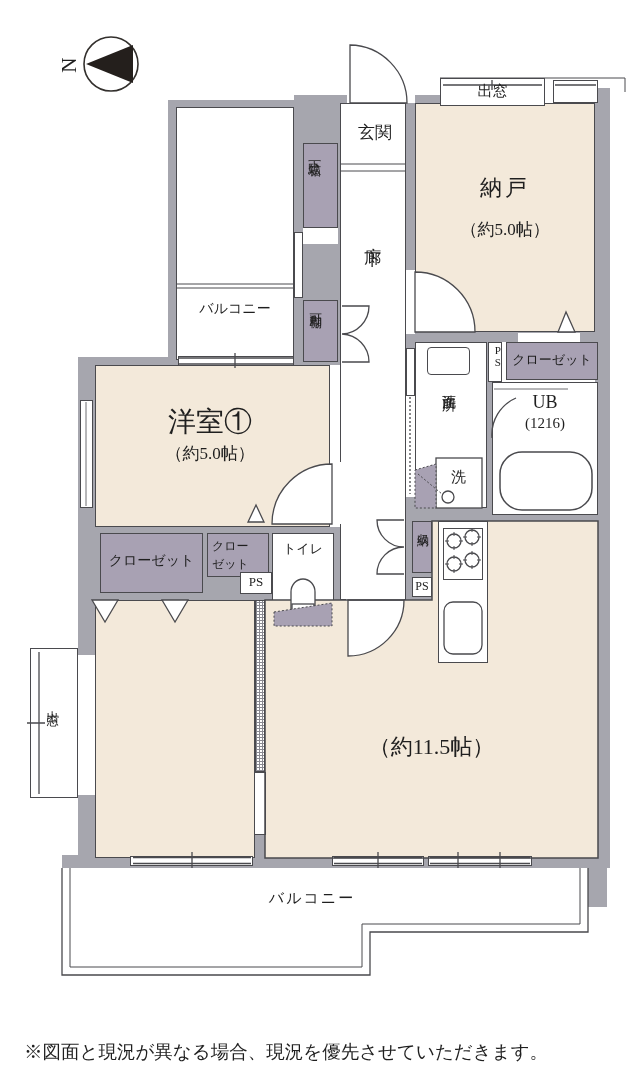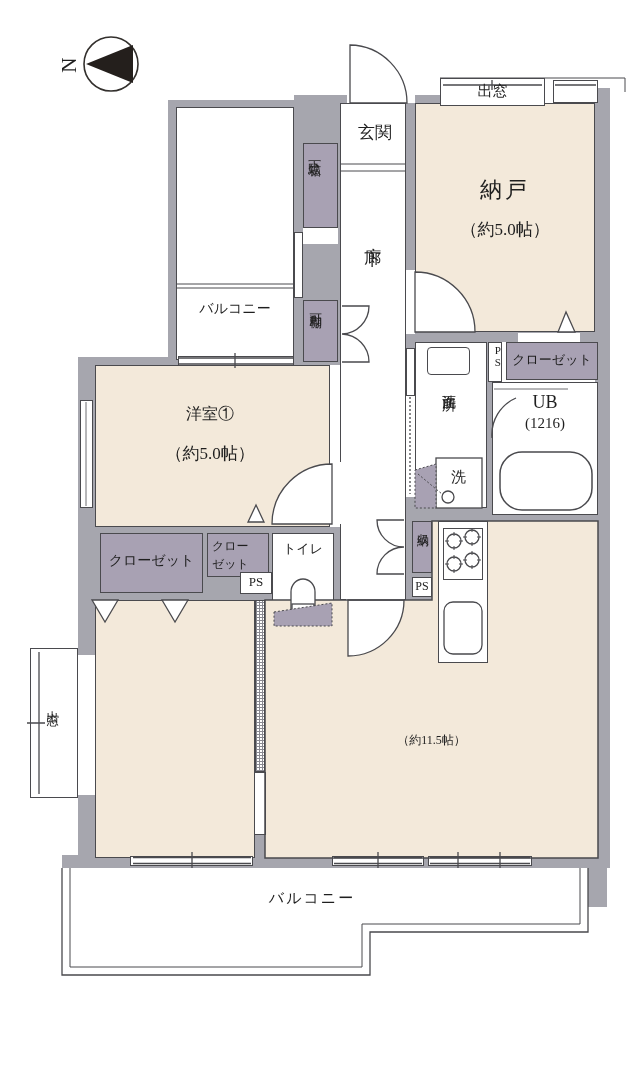--- a/index.html
+++ b/index.html
@@ -176,44 +176,45 @@
   </svg>
 
   <div class="lbl z" style="left:62px;top:52px;font-size:21px;transform:rotate(-90deg);">N</div>
 
   <div class="lbl z" style="left:340px;top:122px;width:70px;text-align:center;font-size:17px;">玄関</div>
   <div class="lbl z v" style="left:306px;top:150px;font-size:13px;">下駄箱</div>
   <div class="lbl z v" style="left:362px;top:234px;font-size:17px;letter-spacing:5px;">廊下</div>
   <div class="lbl z v" style="left:307px;top:304px;font-size:12.5px;letter-spacing:1px;">可動棚</div>
 
   <div class="lbl z" style="left:440px;top:82px;width:105px;text-align:center;font-size:15px;">出窓</div>
-  <div class="lbl z ctr" style="left:415px;top:176px;width:180px;font-size:22px;letter-spacing:3px;">納戸</div>
+  <div class="lbl z ctr" style="left:415px;top:176px;width:180px;font-size:22px;letter-spacing:3px;font-family:Liberation Mono, monospace;">納戸</div>
   <div class="lbl z ctr" style="left:415px;top:219px;width:180px;font-size:17px;">（約5.0帖）</div>
 
   <div class="lbl z" style="left:176px;top:300px;width:118px;text-align:center;font-size:14px;">バルコニー</div>
 
-  <div class="lbl z ctr" style="left:95px;top:404px;width:230px;font-size:16px;">洋室①</div>
+  <div class="lbl z ctr" style="left:95px;top:404px;width:230px;font-size:28px;">洋室①</div>
   <div class="lbl z ctr" style="left:95px;top:443px;width:230px;font-size:17px;">（約5.0帖）</div>
 
   <div class="lbl z v" style="left:440px;top:384px;font-size:14px;letter-spacing:1px;">洗面所</div>
   <div class="lbl z" style="left:451px;top:468px;font-size:15px;">洗</div>
   <div class="lbl z v" style="left:490px;top:344px;font-size:11px;letter-spacing:0;">PS</div>
   <div class="lbl z" style="left:506px;top:352px;width:92px;text-align:center;font-size:13px;">クローゼット</div>
   <div class="lbl z ctr" style="left:492px;top:391px;width:106px;font-size:18px;">UB</div>
   <div class="lbl z ctr" style="left:492px;top:414px;width:106px;font-size:15px;">(1216)</div>
 
   <div class="lbl z" style="left:100px;top:552px;width:103px;text-align:center;font-size:14px;">クローゼット</div>
   <div class="lbl z" style="left:212px;top:537px;font-size:12px;line-height:1.5;">
     <span>クロー</span><br>
     <span>ゼット</span>
   </div>
   <div class="lbl z" style="left:240px;top:574px;width:32px;text-align:center;font-size:13px;">PS</div>
   <div class="lbl z" style="left:272px;top:541px;width:62px;text-align:center;font-size:13px;">トイレ</div>
   <div class="lbl z v" style="left:415px;top:524px;font-size:12px;letter-spacing:1px;">収納</div>
   <div class="lbl z" style="left:412px;top:579px;width:20px;text-align:center;font-size:12px;">PS</div>
 
 
-  <div class="lbl z ctr" style="left:265px;top:733px;width:333px;font-size:12px;">（約11.5帖）</div>
+  <div class="lbl z ctr" style="left:265px;top:733px;width:333px;font-size:22px;">（約11.5帖）</div>
 
   <div class="lbl z v" style="left:44px;top:700px;font-size:13px;">出窓</div>
   <div class="lbl z" style="left:62px;top:889px;width:500px;text-align:center;font-size:15px;letter-spacing:2px;">バルコニー</div>
 
+  <div class="lbl" style="left:24px;top:1041px;width:606px;font-size:18.5px;white-space:normal;">※図面と現況が異なる場合、現況を優先させていただきます。</div>
 </div>
 
 </body></html>

